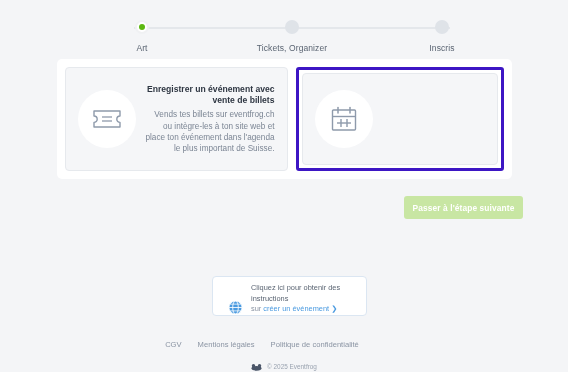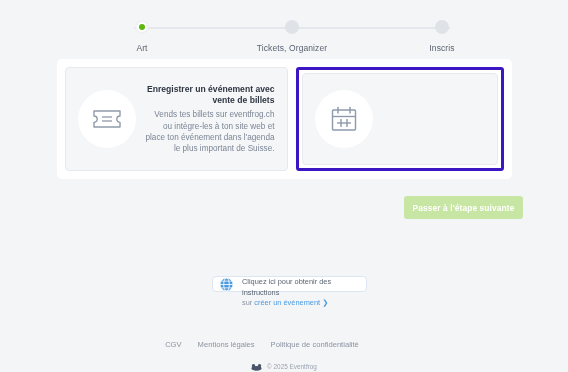--- a/index.html
+++ b/index.html
@@ -158,27 +158,27 @@
     cursor: default;
     letter-spacing: 0.1px;
   }
 
   
   .info-box {
     position: absolute;
     left: 212px;
     top: 276px;
     width: 155px;
-    height: 16px;
+    height: 40px;
     background: #ffffff;
     border: 1px solid #dbe6f2;
     border-radius: 4px;
     display: flex;
-    align-items: flex-start;
-    padding: 0 6px;
+    align-items: flex-end;
+    padding: 0 15px;
     box-sizing: border-box;
   }
   .info-icon { margin-right: 8px; display: flex; }
   .info-text {
     font-size: 7.4px;
     color: #5a6472;
     line-height: 1.45;
   }
   .info-link {
     color: #4a9ae0;

